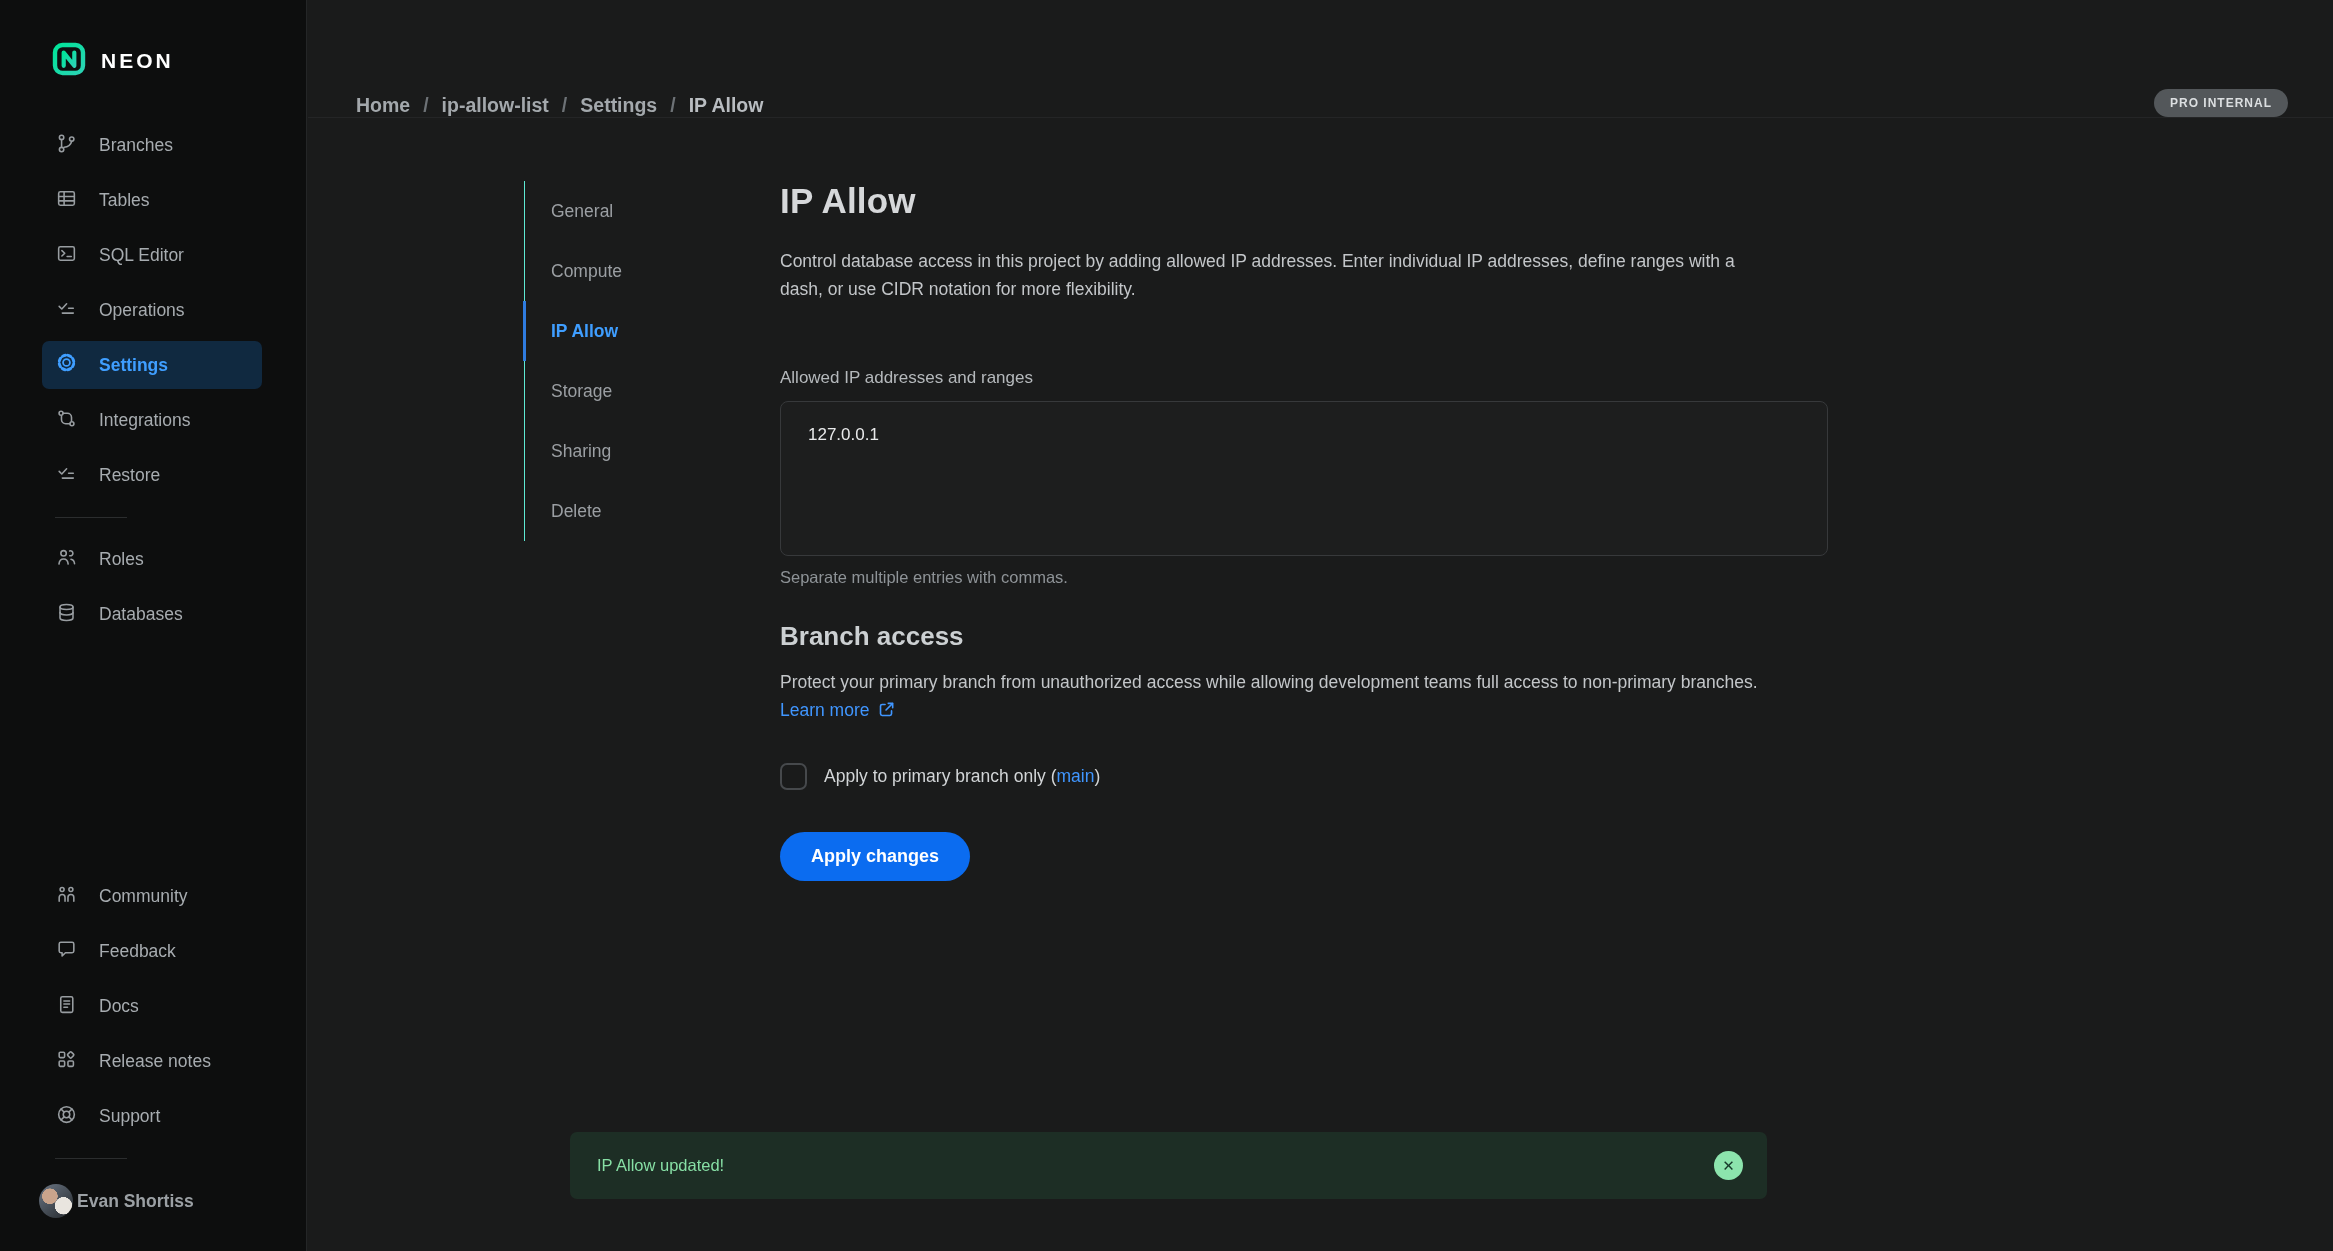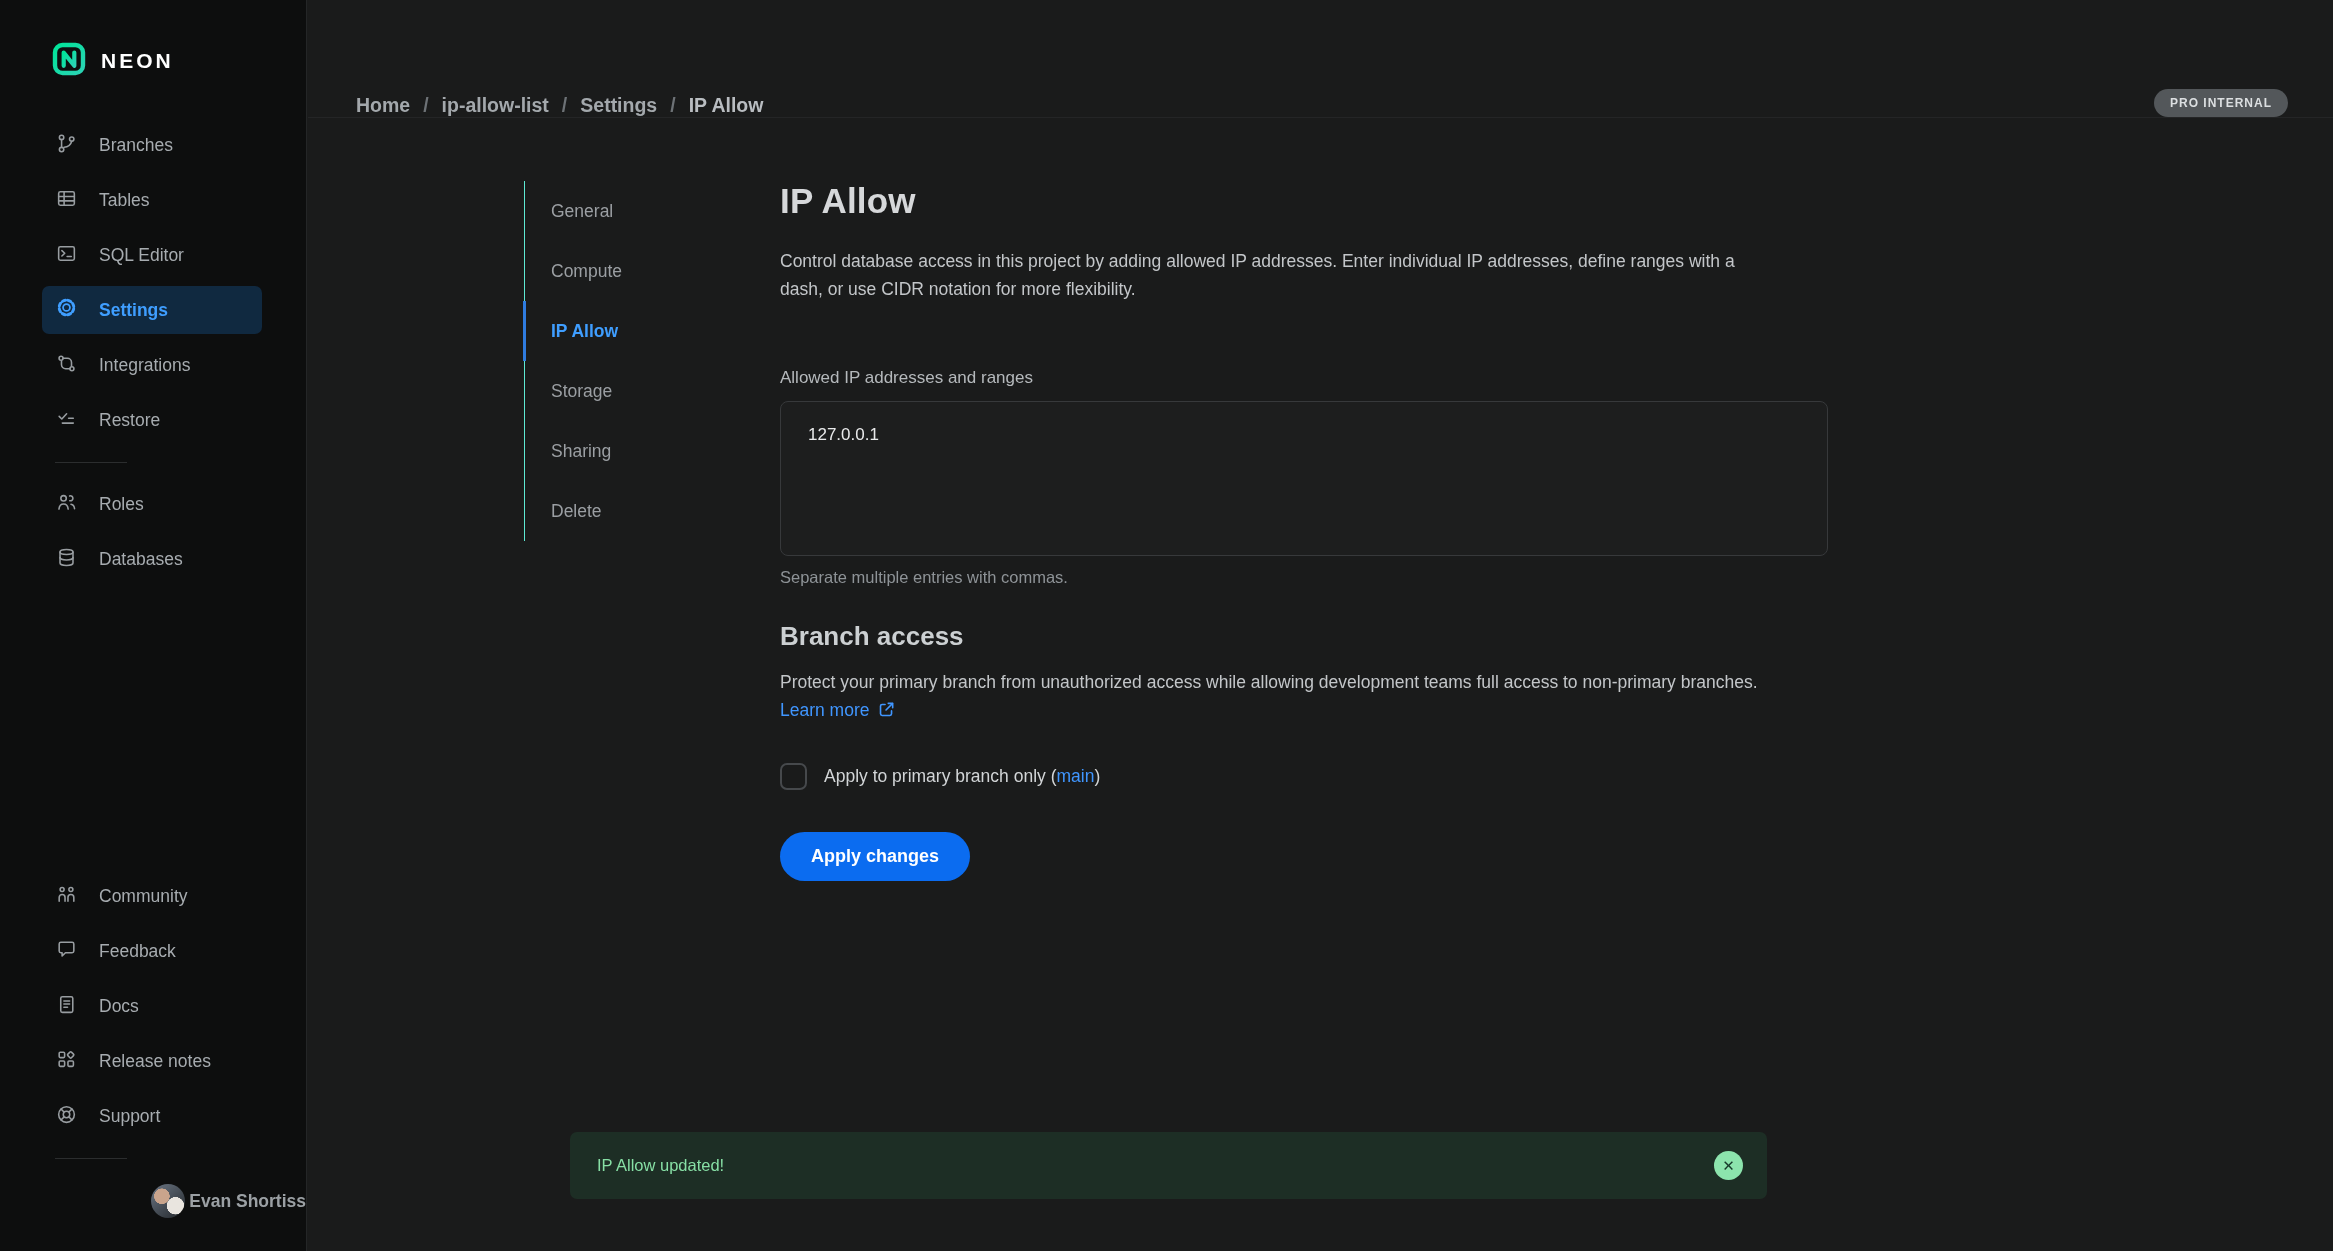--- a/index.html
+++ b/index.html
@@ -25,21 +25,21 @@
     color:#a7acb0; font-size:17.5px; cursor:pointer; white-space:nowrap;
   }
   .side-item svg { width:23px; height:23px; flex:none; stroke:#989da1; fill:none; stroke-width:1.5; stroke-linecap:round; stroke-linejoin:round; }
   .side-item.active {
     margin:3px 44px 4px 42px; padding-left:13px; height:48px;
     background:#102940; border-radius:7px; color:#3f9eff; font-weight:600;
   }
   .side-item.active svg { stroke:#3f9eff; }
   .side-divider { border:none; border-top:1px solid #2b2d2e; width:72px; margin:14px 0 14px 55px; }
   .side-bottom { margin-top:auto; }
-  .user-row { display:flex; align-items:center; gap:4px; height:56px; padding-left:39px; margin-bottom:22px;justify-content:flex-end; }
+  .user-row { display:flex; align-items:center; gap:4px; height:56px; padding-left:39px; margin-bottom:22px; }
   .avatar {
     width:34px; height:34px; border-radius:50%;
     background:
       radial-gradient(circle at 72% 64%, #e9e5df 0 26%, rgba(0,0,0,0) 27%),
       radial-gradient(circle at 32% 36%, #c9a48c 0 24%, rgba(0,0,0,0) 25%),
       linear-gradient(140deg,#6b7684,#23272b);
   }
   .user-name { font-size:17.5px; color:#9ba0a4; font-weight:600; }
 
   
@@ -149,20 +149,28 @@
           </svg></span>
       <span>Tables</span>
     </div>
     <div class="side-item">
       <span><svg viewBox="0 0 22 22">
             <rect x="3.5" y="4.5" width="15" height="13" rx="1.6"></rect>
             <path d="M6.6 8.2l2.7 2.6-2.7 2.6M11.6 13.9h4"></path>
           </svg></span>
       <span>SQL Editor</span>
     </div>
+    <div class="side-item">
+      <span><svg viewBox="0 0 22 22">
+            <path d="M4 9l2.5 2.5 4.6-5"></path>
+            <path d="M13 10.7h4.5"></path>
+            <path d="M7 15.4h10.5"></path>
+          </svg></span>
+      <span>Operations</span>
+    </div>
     <div class="side-item active">
       <span><svg viewBox="0 0 22 22">
             <circle cx="11" cy="11" r="3.3" stroke-width="1.7"></circle>
             <circle cx="11" cy="11" r="7" stroke-width="2.8" stroke-dasharray="3 2.5" transform="rotate(10 11 11)"></circle>
           </svg></span>
       <span>Settings</span>
     </div>
     <div class="side-item">
       <span><svg viewBox="0 0 22 22">
             <circle cx="5.8" cy="6" r="1.9"></circle>

